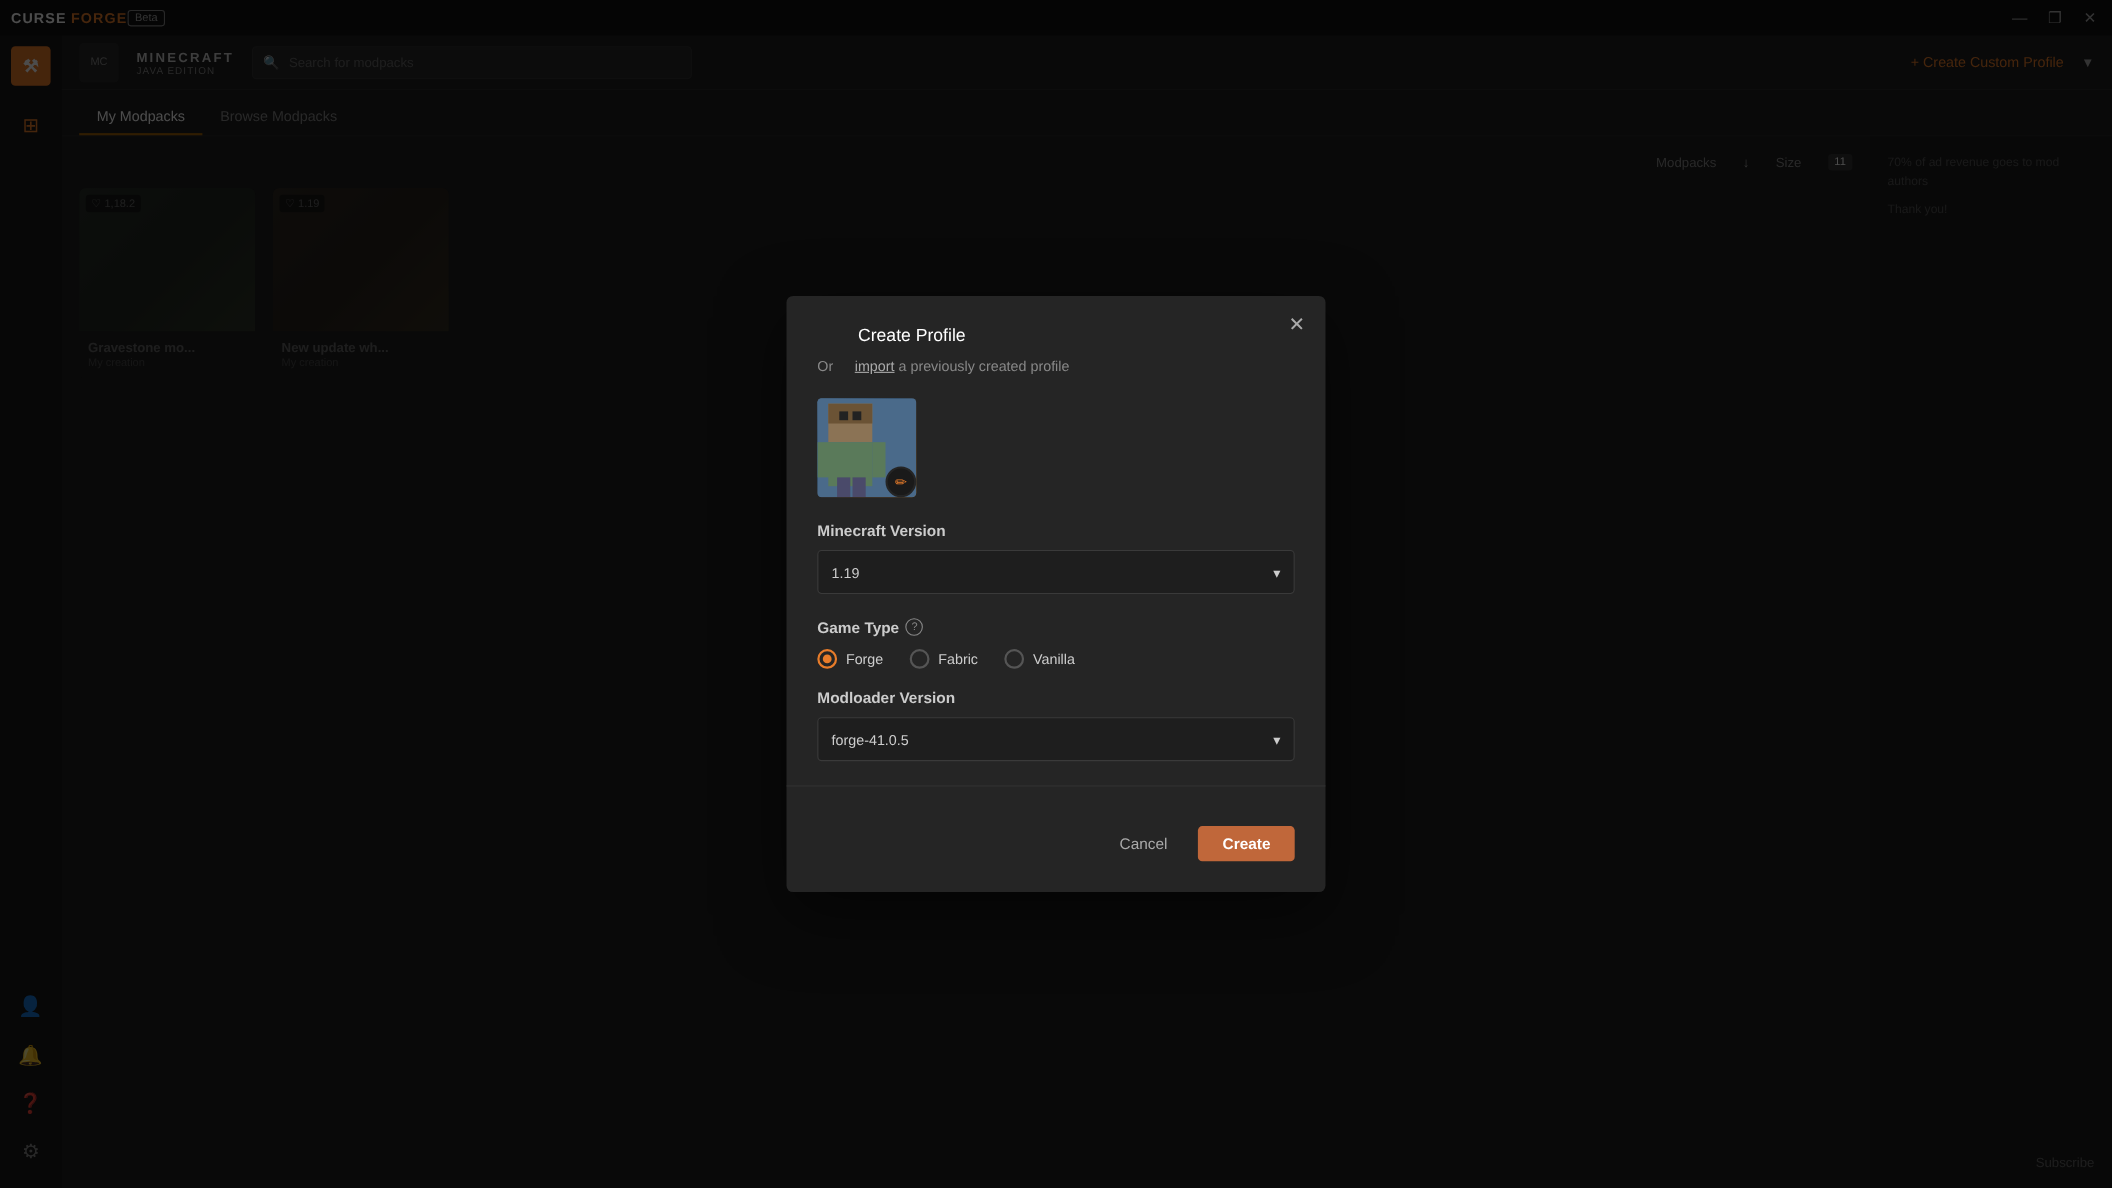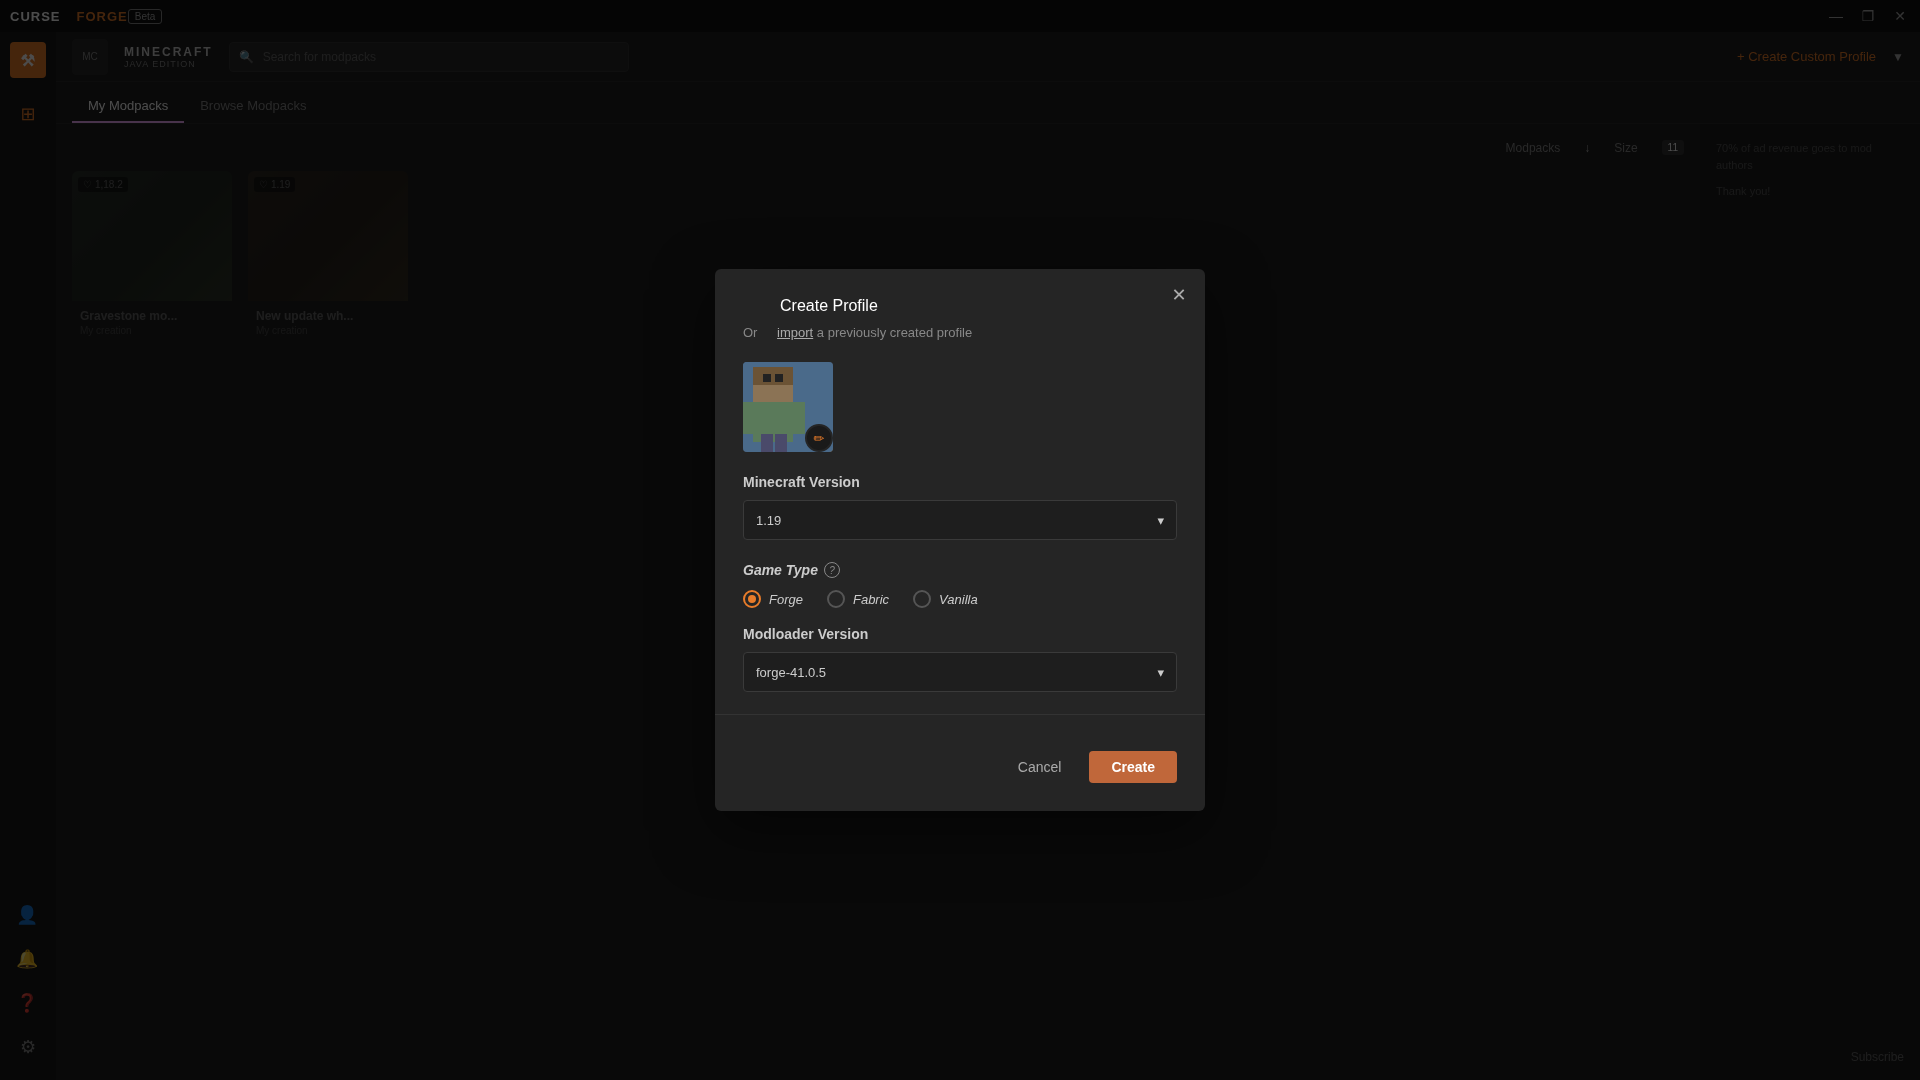--- a/index.html
+++ b/index.html
@@ -21,21 +21,21 @@
       background: #111;
       display: flex;
       align-items: center;
       padding: 0 10px;
       z-index: 100;
     }
 
     .curseforge-logo {
       display: flex;
       align-items: center;
-      gap: 16px;
+      gap: 4px;
     }
 
     .logo-text-curse {
       color: #fff;
       font-size: 13px;
       font-weight: 700;
       letter-spacing: 1px;
       text-transform: uppercase;
     }
 
@@ -222,21 +222,21 @@
     .tab {
       padding: 8px 16px;
       font-size: 13px;
       color: #888;
       cursor: pointer;
       border-bottom: 2px solid transparent;
     }
 
     .tab.active {
       color: #fff;
-      border-bottom: 2px solid #f0abfc;
+      border-bottom: 2px solid #a16207;
     }
 
     
     .modpacks-area {
       flex: 1;
       padding: 16px;
       position: relative;
       overflow: hidden;
     }
 
@@ -495,21 +495,20 @@
       font-size: 13px;
       display: flex;
       align-items: center;
       justify-content: space-between;
       cursor: pointer;
       margin-bottom: 22px;
     }
 
     .game-type-section {
       margin-bottom: 18px;
-      font-style: italic;
     }
 
     .game-type-header {
       display: flex;
       align-items: center;
       gap: 6px;
       margin-bottom: 12px;
     }
 
     .game-type-label {

